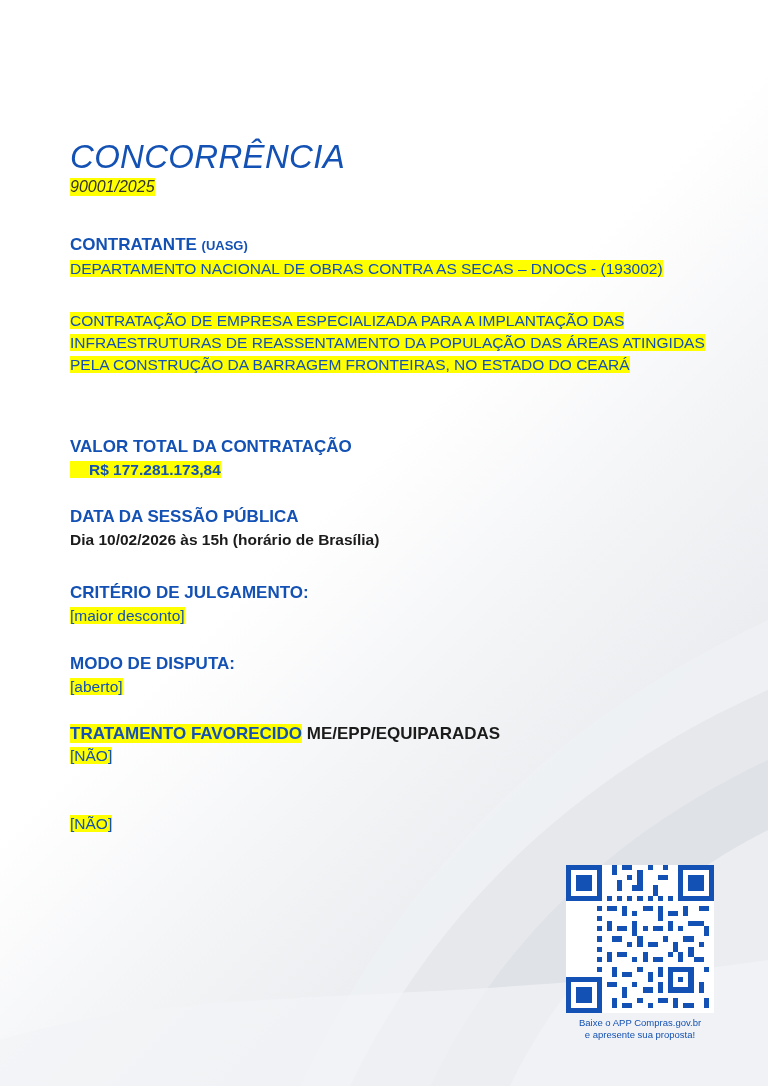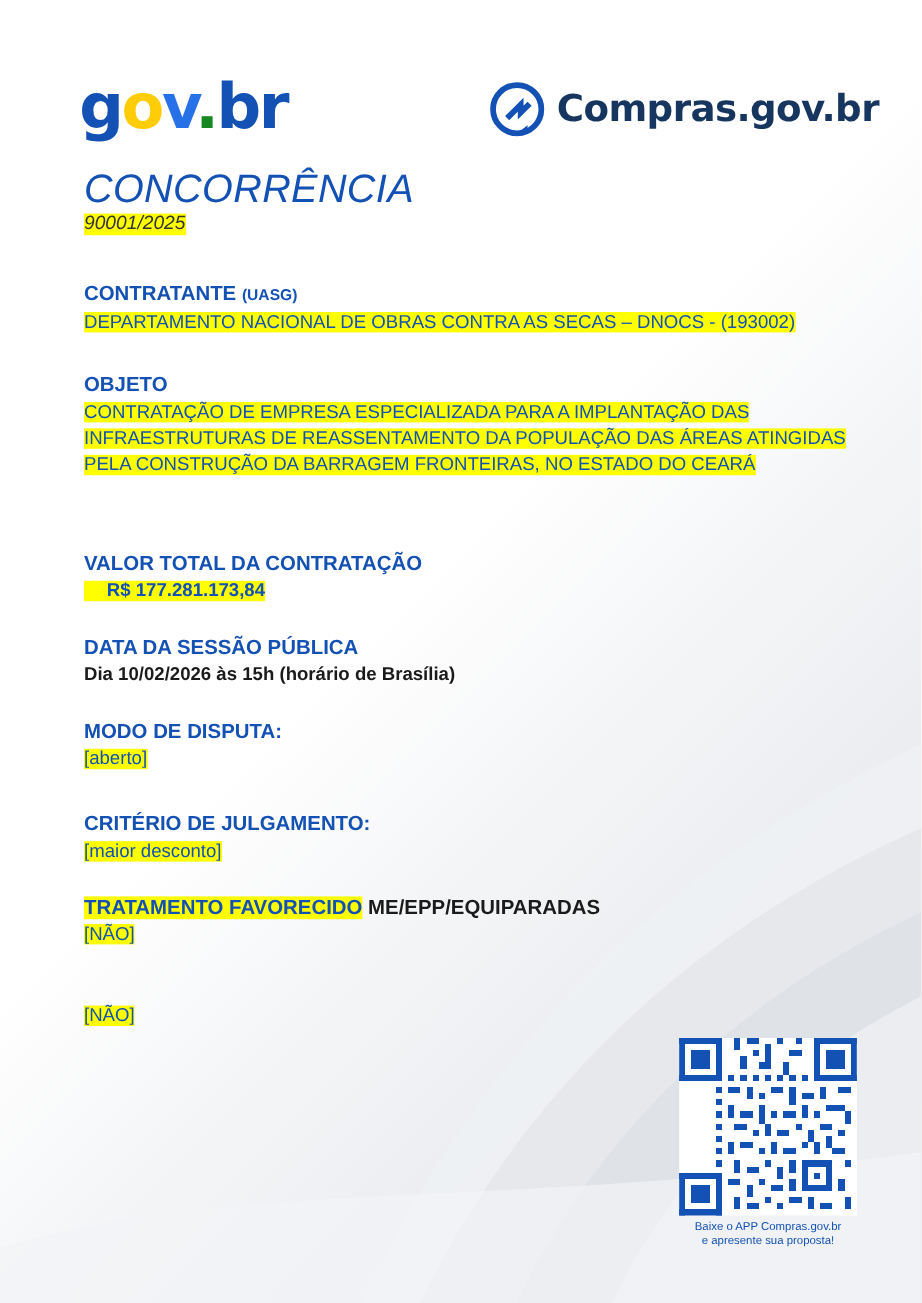--- a/index.html
+++ b/index.html
@@ -191,84 +191,67 @@
         <stop offset="100%" stop-color="#e3e6ea"></stop>
       </linearGradient>
     </defs>
     <path d="M768,620 C600,700 430,820 300,1086 L768,1086 Z" fill="#eef0f3" opacity="0.95"></path>
     <path d="M768,690 C610,760 450,880 350,1086 L768,1086 Z" fill="#e4e7eb" opacity="0.9"></path>
     <path d="M768,760 C640,820 510,920 430,1086 L768,1086 Z" fill="#dde1e6" opacity="0.85"></path>
     <path d="M768,830 C670,880 570,960 510,1086 L768,1086 Z" fill="#eceef1" opacity="0.9"></path>
     <path d="M0,1040 C200,980 420,1010 768,960 L768,1086 L0,1086 Z" fill="#f2f4f6" opacity="0.7"></path>
   </svg>
 
-  <div class="header">
-
-    <div class="govbr-logo">
-      <span class="g">g</span><span class="o">o</span><span class="v">v</span><span class="dot">.</span><span class="b">b</span><span class="r">r</span>
-    </div>
-
-    <div class="compras-logo">
-      <svg class="compras-mark" viewBox="0 0 48 48">
-        <circle cx="24" cy="24" r="21" fill="none" stroke="#1351b4" stroke-width="5"></circle>
-        <path d="M17 30 L27 20 L27 27 L33 21" fill="none" stroke="#1351b4" stroke-width="5" stroke-linecap="square"></path>
-        <path d="M24 45 L33 45 L33 38 Z" fill="#1351b4"></path>
-      </svg>
-      <span class="compras-text">Compras.gov.br</span>
-    </div>
-
-  </div>
 
   <div class="content">
 
     <h1 class="title">CONCORRÊNCIA</h1>
     <div>
       <span class="subtitle hl">90001/2025</span>
     </div>
 
     <div class="block" id="block-contratante">
       <div class="label">
         <span>CONTRATANTE</span>
         <span class="small">(UASG)</span>
       </div>
       <div class="value value-obj">
         <span class="inline-hl">DEPARTAMENTO NACIONAL DE OBRAS CONTRA AS SECAS – DNOCS - (193002)</span>
       </div>
     </div>
 
     <div class="block" id="block-objeto">
-      <div class="label">OBJETO</div>
       <div class="value value-obj">
         <span class="inline-hl">CONTRATAÇÃO DE EMPRESA ESPECIALIZADA PARA A IMPLANTAÇÃO DAS INFRAESTRUTURAS DE REASSENTAMENTO DA POPULAÇÃO DAS ÁREAS ATINGIDAS PELA CONSTRUÇÃO DA BARRAGEM FRONTEIRAS, NO ESTADO DO CEARÁ</span>
       </div>
     </div>
 
     <div class="block" id="block-valor">
       <div class="label">VALOR TOTAL DA CONTRATAÇÃO</div>
       <div class="value">
         <span class="inline-hl value-blue">R$ 177.281.173,84</span>
       </div>
     </div>
 
     <div class="block" id="block-data">
       <div class="label">DATA DA SESSÃO PÚBLICA</div>
       <div class="value value-dark-bold">Dia 10/02/2026 às 15h (horário de Brasília)</div>
     </div>
 
+    <div class="block" id="block-criterio">
+      <div class="label">CRITÉRIO DE JULGAMENTO:</div>
+      <div class="value">
+        <span class="inline-hl value-obj">[maior desconto]</span>
+      </div>
+    </div>
+
     <div class="block" id="block-modo">
       <div class="label">MODO DE DISPUTA:</div>
       <div class="value">
         <span class="inline-hl value-obj">[aberto]</span>
-      </div>
-    </div>
-
-    <div class="block" id="block-criterio">
-      <div class="label">CRITÉRIO DE JULGAMENTO:</div>
-      <div class="value">
-        <span class="inline-hl value-obj">[maior desconto]</span>
       </div>
     </div>
 
     <div class="block" id="block-tratamento">
       <div class="tratamento-label">
         <span class="inline-hl">TRATAMENTO FAVORECIDO</span>
         <span class="plain">ME/EPP/EQUIPARADAS</span>
       </div>
       <div class="value">
         <span class="inline-hl value-obj">[NÃO]</span>

